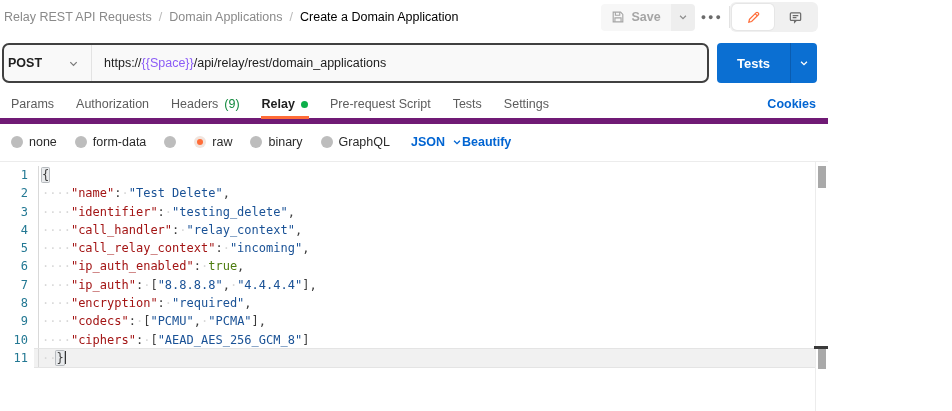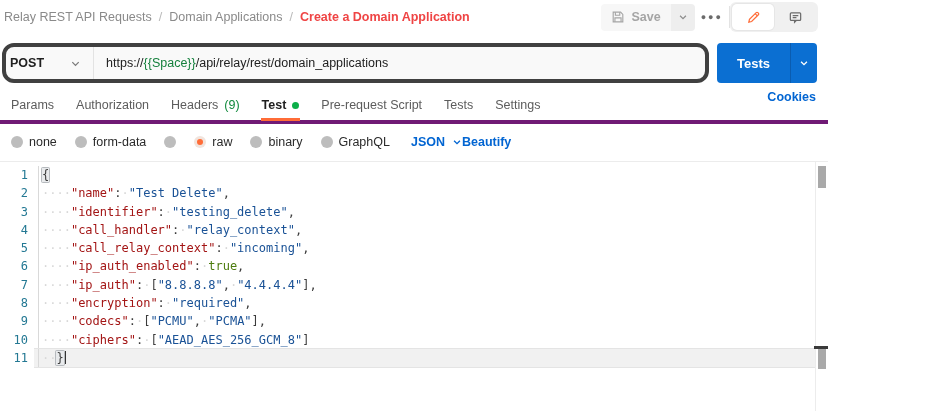--- a/index.html
+++ b/index.html
@@ -6,50 +6,50 @@
   html,body { width:952px; height:411px; background:#fff; overflow:hidden;
     font-family:"Liberation Sans", sans-serif; }
   .app { width:828px; height:411px; display:flex; flex-direction:column; background:#fff; }
 
   
   .header { height:34px; display:flex; align-items:center; justify-content:space-between;
     padding:0 10px 0 4px; }
   .breadcrumb { display:flex; align-items:center; gap:7px; font-size:12.5px; color:#8a8a8a; }
   .crumb { color:#8a8a8a; cursor:pointer; }
   .crumb-sep { color:#b9b9b9; }
-  .crumb.current { color:#ef4444; font-weight:700; }
+  .crumb.current { color:#000000; font-weight:400; }
   .header-actions { display:flex; align-items:center; }
   .save-btn { display:flex; align-items:stretch; height:27px; border-radius:4px; overflow:hidden; }
   .save-main { display:flex; align-items:center; gap:6px; background:#f7f7f7; padding:0 10px;
     color:#a5a5a5; font-size:12.5px; font-weight:600; }
   .save-caret { display:flex; align-items:center; background:#eeeeee; padding:0 7px; color:#8d8d8d; }
   .more-btn { color:#6b6b6b; font-size:9px; letter-spacing:2px; padding:0 6px; cursor:pointer; }
   .vdiv { width:1px; height:22px; background:#e3e3e3; }
   .toggle-group { display:flex; background:#f0f0f0; border-radius:6px; padding:2px; height:30px; }
   .toggle-cell { width:42px; display:flex; align-items:center; justify-content:center; border-radius:5px; }
   .toggle-cell.active { background:#fff; box-shadow:0 0 0 1px #e6e6e6; }
 
   
   .request-row { height:40px; margin:9px 11px 0 2px; display:flex; gap:8px; }
-  .url-box { flex:1; display:flex; border:4px solid #404040; background:#f9f9f9; border-radius:12px; overflow:hidden; }
+  .url-box { flex:1; display:flex; border:2px solid #404040; background:#f9f9f9; border-radius:7px; overflow:hidden; }
   .method-select { display:flex; align-items:center; gap:26px; padding:0 12px 0 4px;
     border-right:1px solid #e3e3e3; cursor:pointer; }
   .method-label { font-size:12.5px; font-weight:700; color:#212121; }
   .chev { color:#7a7a7a; display:flex; }
   .url-input { flex:1; display:flex; align-items:center; padding:0 12px; font-size:12.5px; color:#212121; }
-  .url-var { color:#15803d; }
+  .url-var { color:#8b5cf6; }
   .send-btn { display:flex; align-items:stretch; border-radius:4px; overflow:hidden; cursor:pointer; }
   .send-main { display:flex; align-items:center; padding:0 20px; background:#0b6fd2; color:#fff;
     font-size:13px; font-weight:700; }
   .send-caret { display:flex; align-items:center; padding:0 8px; background:#0b6fd2;
     border-left:1px solid #0a5cb0; color:#fff; }
 
   
-  .tabs-row { height:34px; margin-top:7px; display:flex; justify-content:space-between;
-    padding:0 12px 0 0; border-bottom:4px solid #701a75; }
+  .tabs-row { height:34px; margin-top:7px; display:flex; align-items:center; justify-content:space-between;
+    padding:0 12px 0 0; border-bottom:6px solid #701a75; }
   .tabs { display:flex; height:100%; }
   .tab { position:relative; display:flex; align-items:center; gap:6px; height:100%; padding:0 11px;
     font-size:12.5px; color:#5c5c5c; cursor:pointer; white-space:nowrap; }
   .tab.active { color:#1f1f1f; font-weight:700; }
   .tab.active::after { content:""; position:absolute; left:10px; right:10px; bottom:-1px; height:3px;
     background:#ff6c37; }
   .tab .count { color:#118a3d; }
   .tab .dot { width:7px; height:7px; border-radius:50%; background:#0caf49; }
   .link-text { color:#0265d2; font-size:12.5px; font-weight:700; cursor:pointer; }
 
@@ -184,21 +184,21 @@
           <span>Params</span>
         </div>
         <div class="tab">
           <span>Authorization</span>
         </div>
         <div class="tab">
           <span>Headers</span>
           <span class="count">(9)</span>
         </div>
         <div class="tab active">
-          <span>Test</span>
+          <span>Relay</span>
           <span class="dot"></span>
         </div>
         <div class="tab">
           <span>Pre-request Script</span>
         </div>
         <div class="tab">
           <span>Tests</span>
         </div>
         <div class="tab">
           <span>Settings</span>

